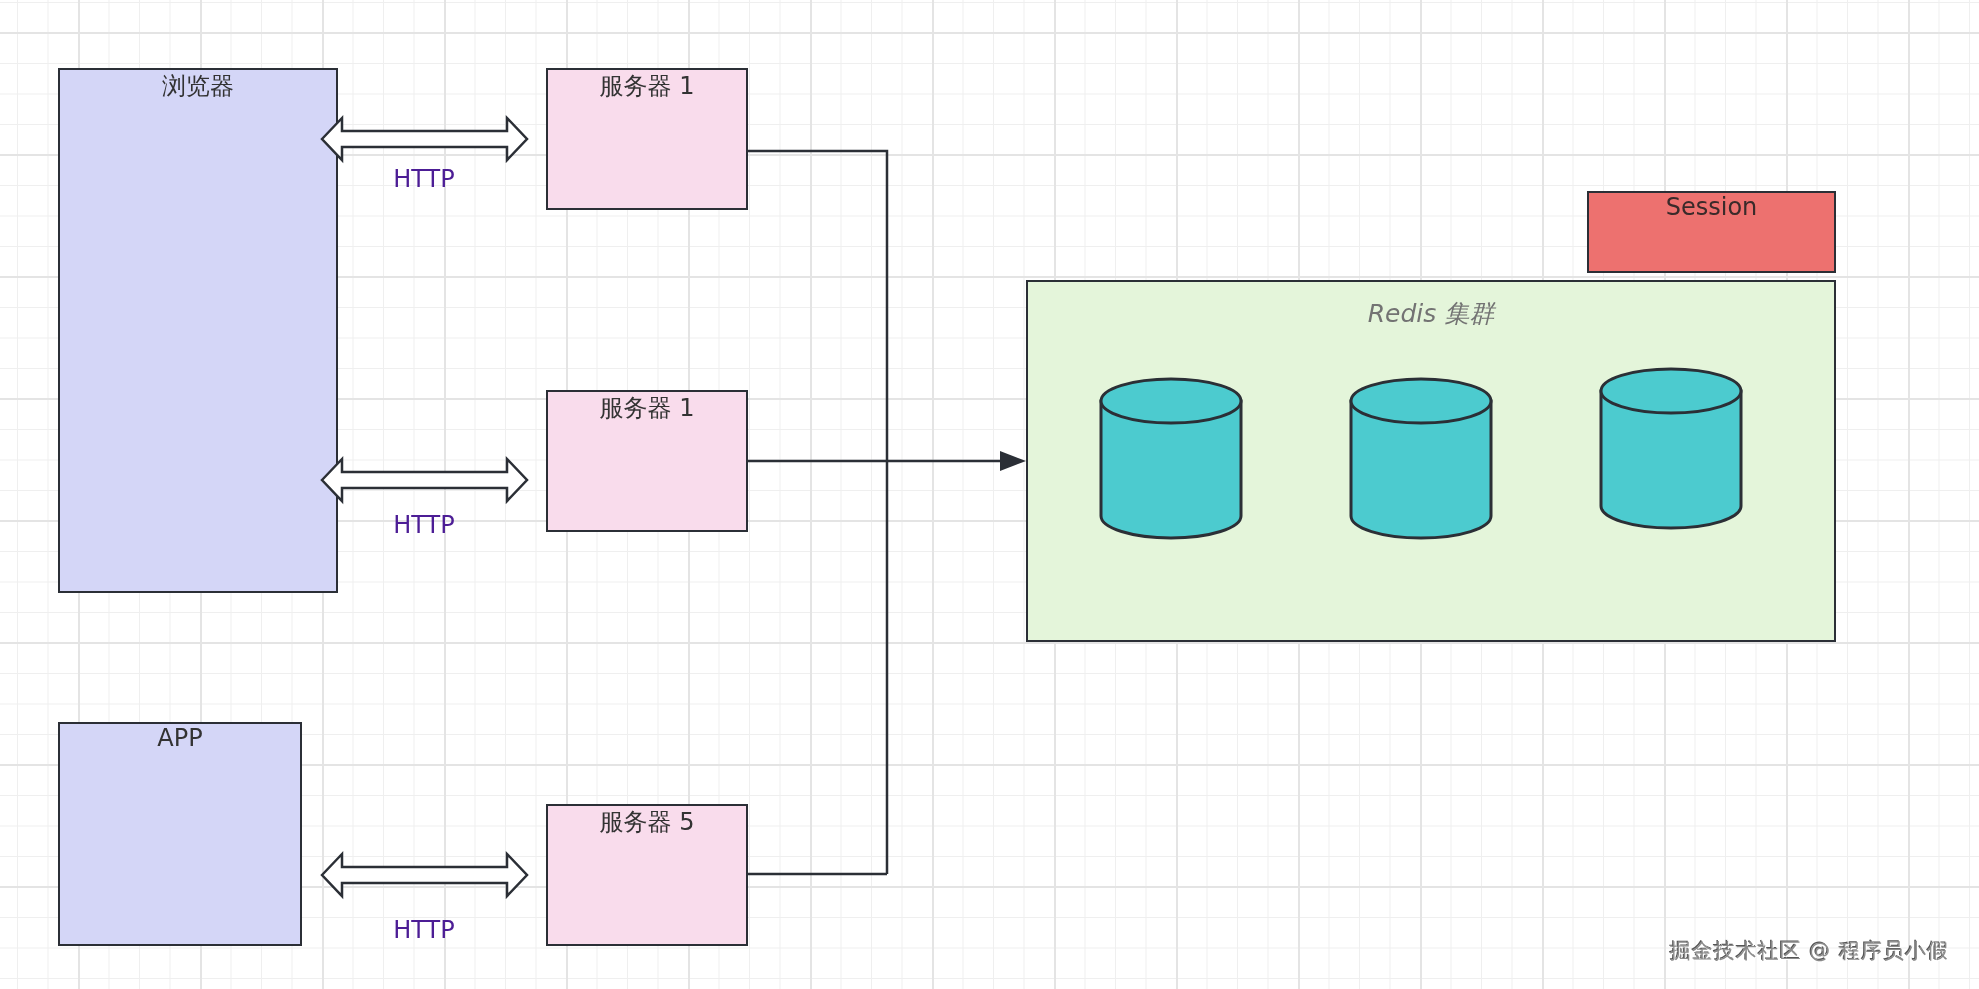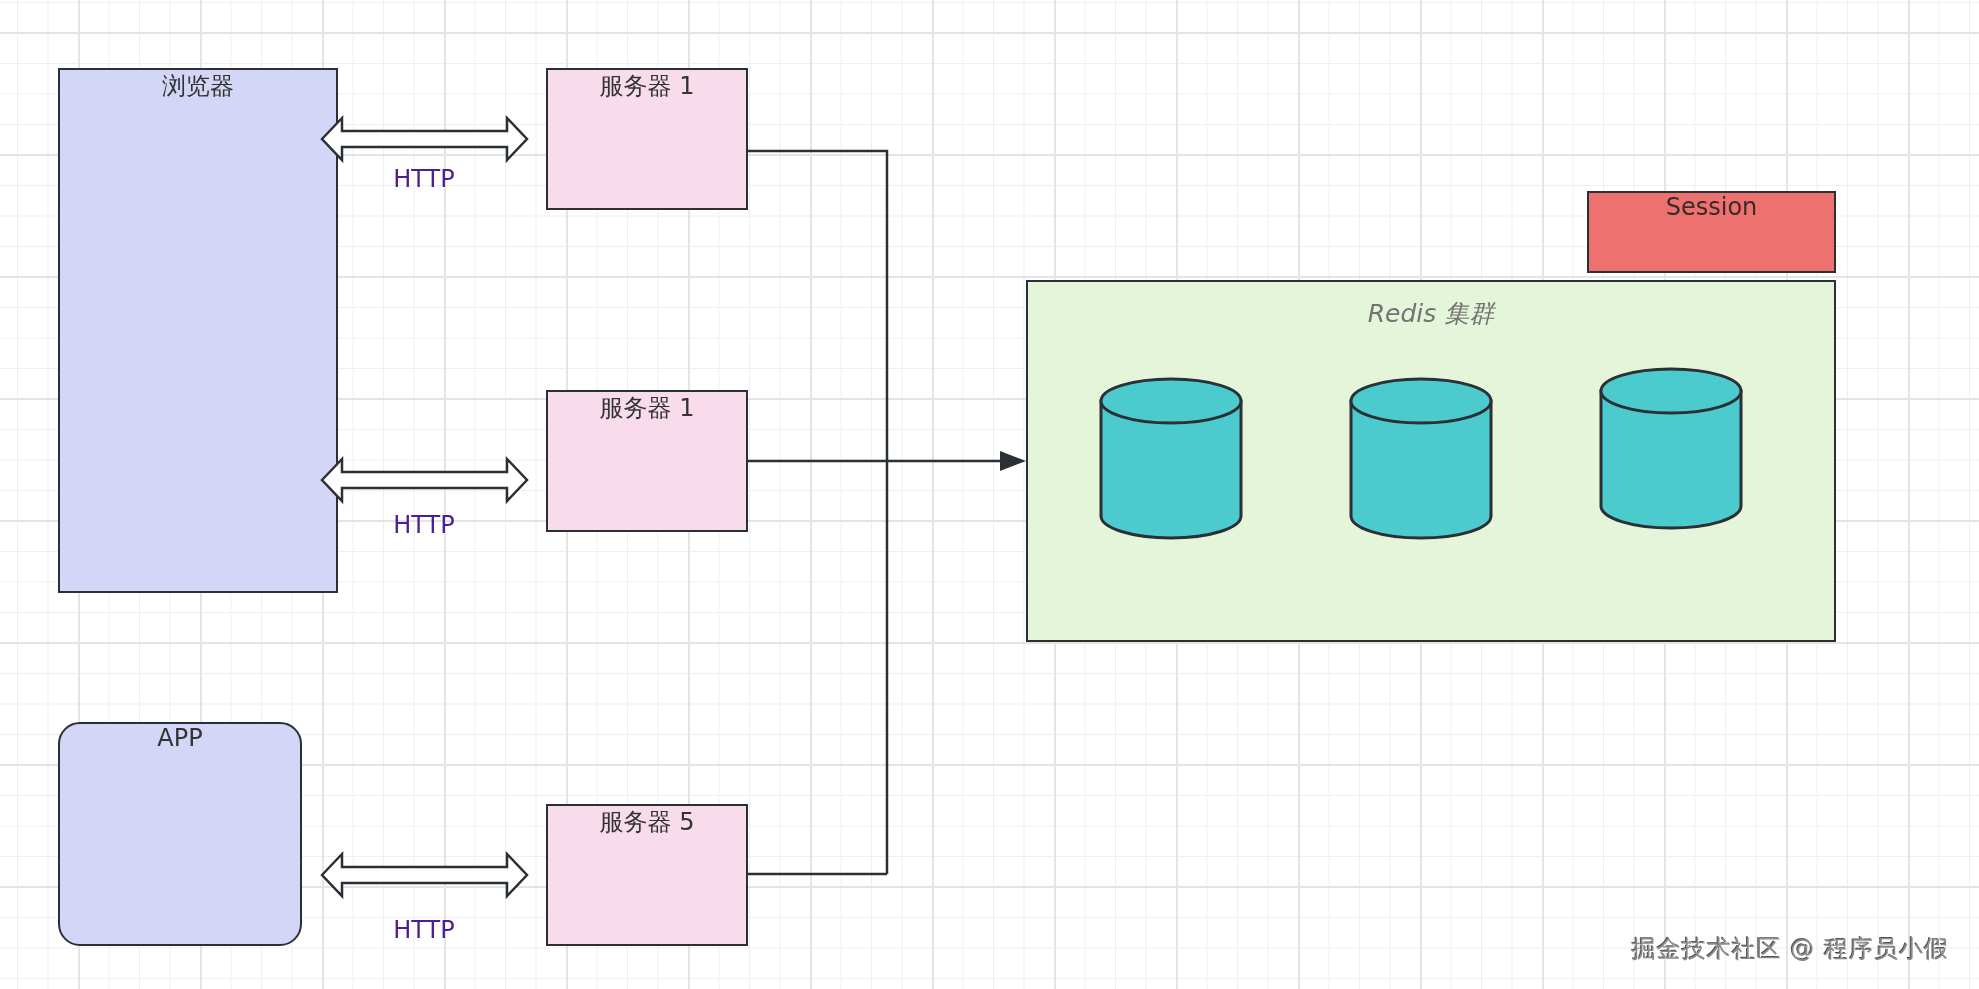--- a/index.html
+++ b/index.html
@@ -21,34 +21,34 @@
       display: flex; align-items: flex-start; justify-content: center;
       color: #333333; font-size: 24px;
     }
     .client { background: #d4d6f7; }
     .server { background: #f9dcec; }
     .session { background: #ed716f; color: #3a2a2a; }
     .redis { background: #e4f5da; align-items: flex-start; }
     .redis-title { margin-top: 15px; font-size: 25px; color: #737373; font-style: italic; }
     .label { position: absolute; color: #4c1d95; font-size: 24px; transform: translate(-50%, -50%); white-space: nowrap; }
     .watermark {
-      position: absolute; right: 30px; bottom: 24px; font-size: 24px;
+      position: absolute; right: 30px; bottom: 24px; font-size: 21px;
       color: #8a8a8a; text-shadow: 1px 1px 0 #ffffff, -1px -1px 0 #555;
       letter-spacing: 1px;
     }
     svg.overlay { position: absolute; left: 0; top: 0; pointer-events: none; }
     svg.overlay .hit { pointer-events: auto; }
   </style>
 </head>
 <body>
 
 <div class="node client" style="left:58px; top:68px; width:280px; height:525px;">
   <span>浏览器</span>
 </div>
-<div class="node client" style="left:58px; top:722px; width:244px; height:224px;border-radius:22px;">
+<div class="node client" style="left:58px; top:722px; width:244px; height:224px;">
   <span>APP</span>
 </div>
 
 <div class="node server" style="left:546px; top:68px; width:202px; height:142px;">
   <span>服务器 1</span>
 </div>
 <div class="node server" style="left:546px; top:390px; width:202px; height:142px;">
   <span>服务器 1</span>
 </div>
 <div class="node server" style="left:546px; top:804px; width:202px; height:142px;">

